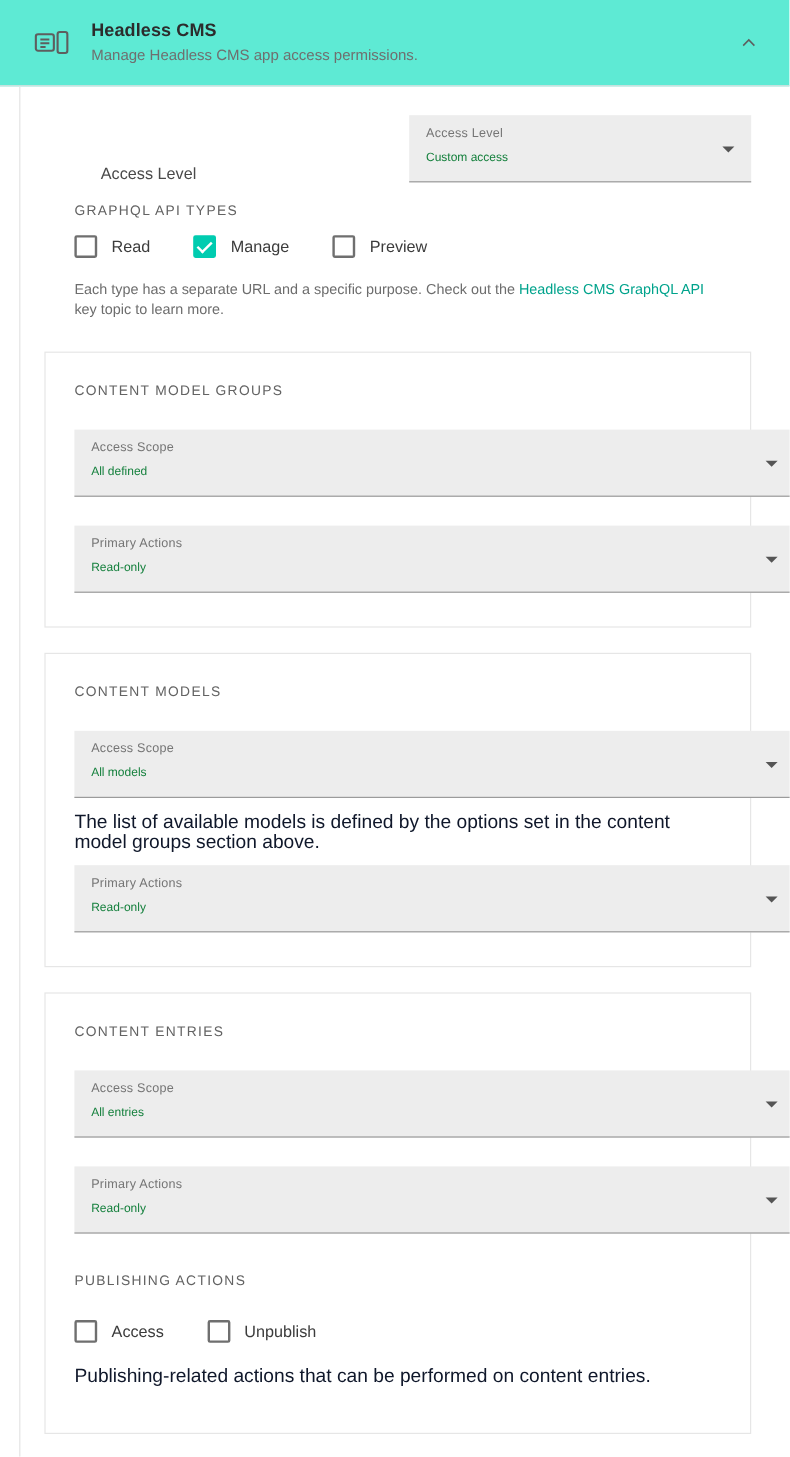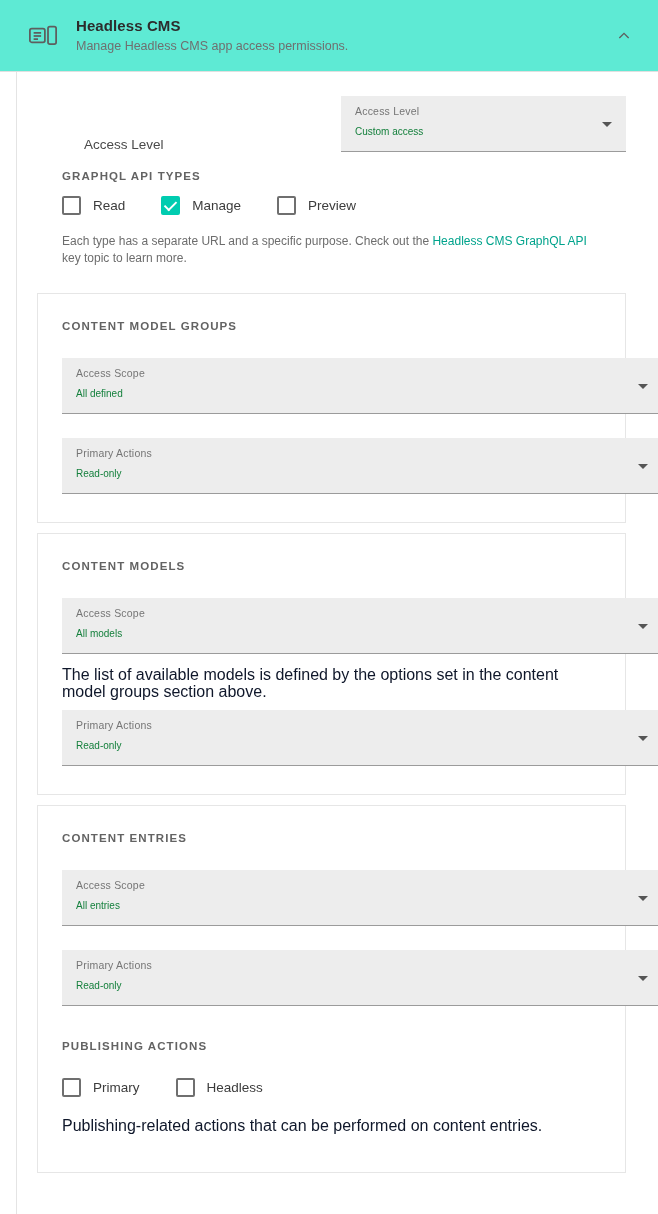--- a/index.html
+++ b/index.html
@@ -118,21 +118,21 @@
     width: 285px;
     flex: 0 0 285px;
   }
 
   
   .graphql-block { padding: 6px 16px 14px 46px; }
   .section-caption {
     font-size: 11.5px;
     letter-spacing: 1.1px;
     color: #636363;
-    font-weight: bold;
+    font-weight: normal;
     text-transform: uppercase;
     margin-bottom: 14px;
   }
   .checkbox-row { display: flex; align-items: center; gap: 0; }
   .cb-item {
     display: flex;
     align-items: center;
     margin-right: 36px;
     cursor: pointer;
   }
@@ -168,21 +168,21 @@
   .helper-text a { color: #00a38c; text-decoration: none; text-align: center; }
 
   
   .card {
     background: #ffffff;
     border: 1px solid #e6e6e6;
     margin: 12px 16px 0 21px;
     padding: 26px 20px 28px 24px;
     position: relative;
   }
-  .card + .card { margin-top: 10px; }
+  .card + .card { margin-top: 21px; }
   .card .section-caption { margin-bottom: 26px; }
 
   .select-wide { width: 600px; }
   .field-gap { height: 24px; }
   .note {
     font-size: 16px;
     color: #0f172a;
     line-height: 17px;
     margin: 12px 0 10px 0;
   }
@@ -297,23 +297,23 @@
     <div class="select select-wide">
       <div class="s-label">Primary Actions</div>
       <div class="s-value">Read-only</div>
       <span class="caret"></span>
     </div>
 
     <div class="section-caption pub-caption">PUBLISHING ACTIONS</div>
     <div class="checkbox-row">
       <label class="cb-item">
         <span class="cb-box"></span>
-        <span class="cb-label">Primary</span>
+        <span class="cb-label">Access</span>
       </label>
       <label class="cb-item">
         <span class="cb-box"></span>
-        <span class="cb-label">Headless</span>
+        <span class="cb-label">Unpublish</span>
       </label>
     </div>
     <div class="note pub-note">Publishing-related actions that can be performed on content entries.</div>
   </div>
 
 </div>
 
 </body></html>

